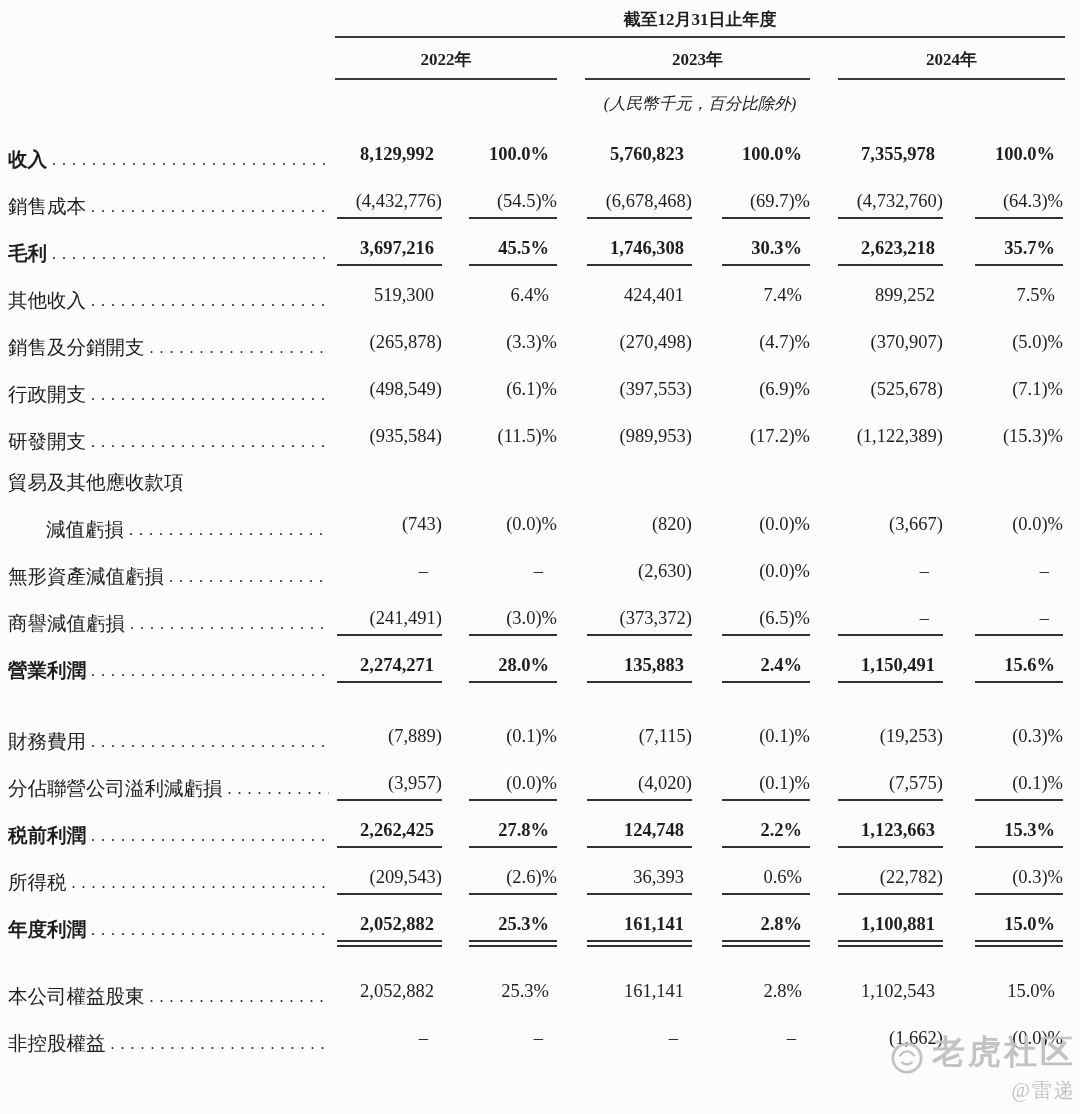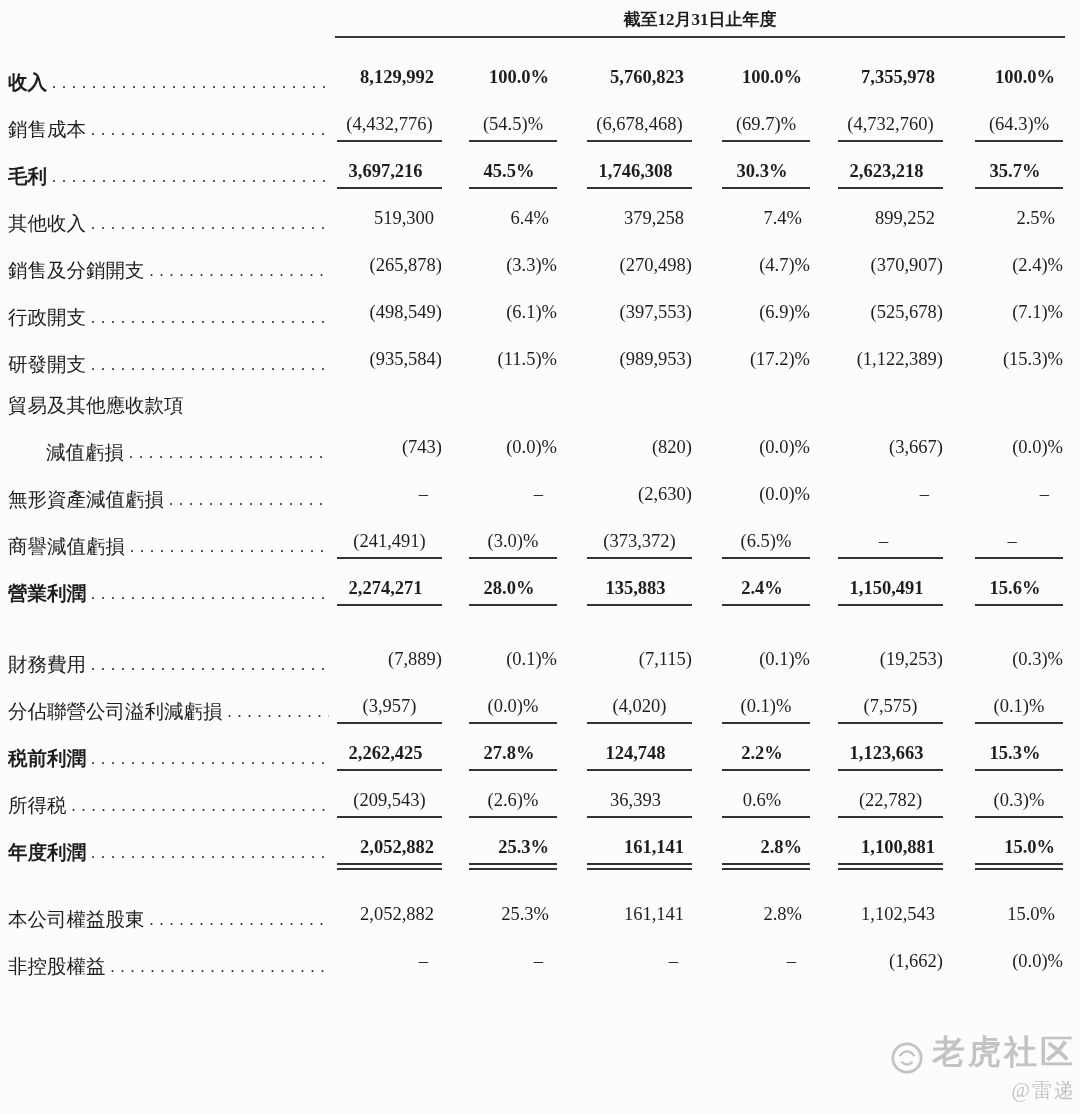--- a/index.html
+++ b/index.html
@@ -21,21 +21,21 @@
   
   table{border-collapse:collapse;table-layout:fixed;margin:16px 0 0 8px;width:1055px;}
   td{vertical-align:bottom;font-size:18.5px;line-height:24px;padding:11px 0 6px;}
   td.num{text-align:right;}
   td.gap{padding:0;}
   tr.bold td{font-weight:700;}
   .val{display:inline-block;text-align:right;box-sizing:border-box;
        border-bottom:2px solid transparent;padding-bottom:4px;}
   td.vcol .val{min-width:105px;}
   td.pcol .val{min-width:88px;}
-  tr.u1 td.num .val{border-bottom-color:#333;text-align:center;}
+  tr.u1 td.num .val{border-bottom-color:#333;}
   tr.u2 td.num .val{border-bottom-color:#333;position:relative;}
   tr.u2 td.num .val::after{content:"";position:absolute;left:0;right:0;bottom:-7px;border-top:2px solid #333;}
   .val.pos{padding-right:8px;}
   .val.dash{padding-right:14px;}
   .lab{display:flex;align-items:flex-end;overflow:hidden;}
   .lbl{white-space:nowrap;font-size:19.5px;}
   .dots{flex:1;white-space:nowrap;overflow:hidden;color:#2a2a2a;font-size:16px;
         letter-spacing:6px;margin:0 6px 0 5px;font-weight:400;}
   td.indent .lab{padding-left:38px;}
   
@@ -45,20 +45,26 @@
   .wm-r2{font-size:20px;margin-top:2px;letter-spacing:2px;}
 </style>
 </head>
 <body>
 
 <div class="page">
 
   <div class="hdr">
     <div class="hdr-title">截至12月31日止年度</div>
     <div class="hdr-topline"></div>
+    <div class="hdr-years">
+      <div class="yg yg1">2022年</div>
+      <div class="yg yg2">2023年</div>
+      <div class="yg yg3">2024年</div>
+    </div>
+    <div class="hdr-note">(人民幣千元，百分比除外)</div>
   </div>
 
   <table>
     <colgroup>
       <col style="width:327px">
       <col style="width:107px">
         <col style="width:115px">
       <col style="width:28px">
       <col style="width:107px">
         <col style="width:118px">
@@ -118,41 +124,41 @@
         <tr>
           <td class="labtd">
             <div class="lab">
               <span class="lbl">其他收入</span>
               <span class="dots">................................................................................</span>
             </div>
           </td>
           <td class="num vcol"><span class="val pos">519,300</span></td>
           <td class="num pcol"><span class="val pos">6.4%</span></td>
           <td class="gap"></td>
-          <td class="num vcol"><span class="val pos">379,258</span></td>
+          <td class="num vcol"><span class="val pos">424,401</span></td>
           <td class="num pcol"><span class="val pos">7.4%</span></td>
           <td class="gap"></td>
           <td class="num vcol"><span class="val pos">899,252</span></td>
-          <td class="num pcol"><span class="val pos">2.5%</span></td>
+          <td class="num pcol"><span class="val pos">7.5%</span></td>
         </tr>
         <tr>
           <td class="labtd">
             <div class="lab">
               <span class="lbl">銷售及分銷開支</span>
               <span class="dots">................................................................................</span>
             </div>
           </td>
           <td class="num vcol"><span class="val">(265,878)</span></td>
           <td class="num pcol"><span class="val">(3.3)%</span></td>
           <td class="gap"></td>
           <td class="num vcol"><span class="val">(270,498)</span></td>
           <td class="num pcol"><span class="val">(4.7)%</span></td>
           <td class="gap"></td>
           <td class="num vcol"><span class="val">(370,907)</span></td>
-          <td class="num pcol"><span class="val">(2.4)%</span></td>
+          <td class="num pcol"><span class="val">(5.0)%</span></td>
         </tr>
         <tr>
           <td class="labtd">
             <div class="lab">
               <span class="lbl">行政開支</span>
               <span class="dots">................................................................................</span>
             </div>
           </td>
           <td class="num vcol"><span class="val">(498,549)</span></td>
           <td class="num pcol"><span class="val">(6.1)%</span></td>

